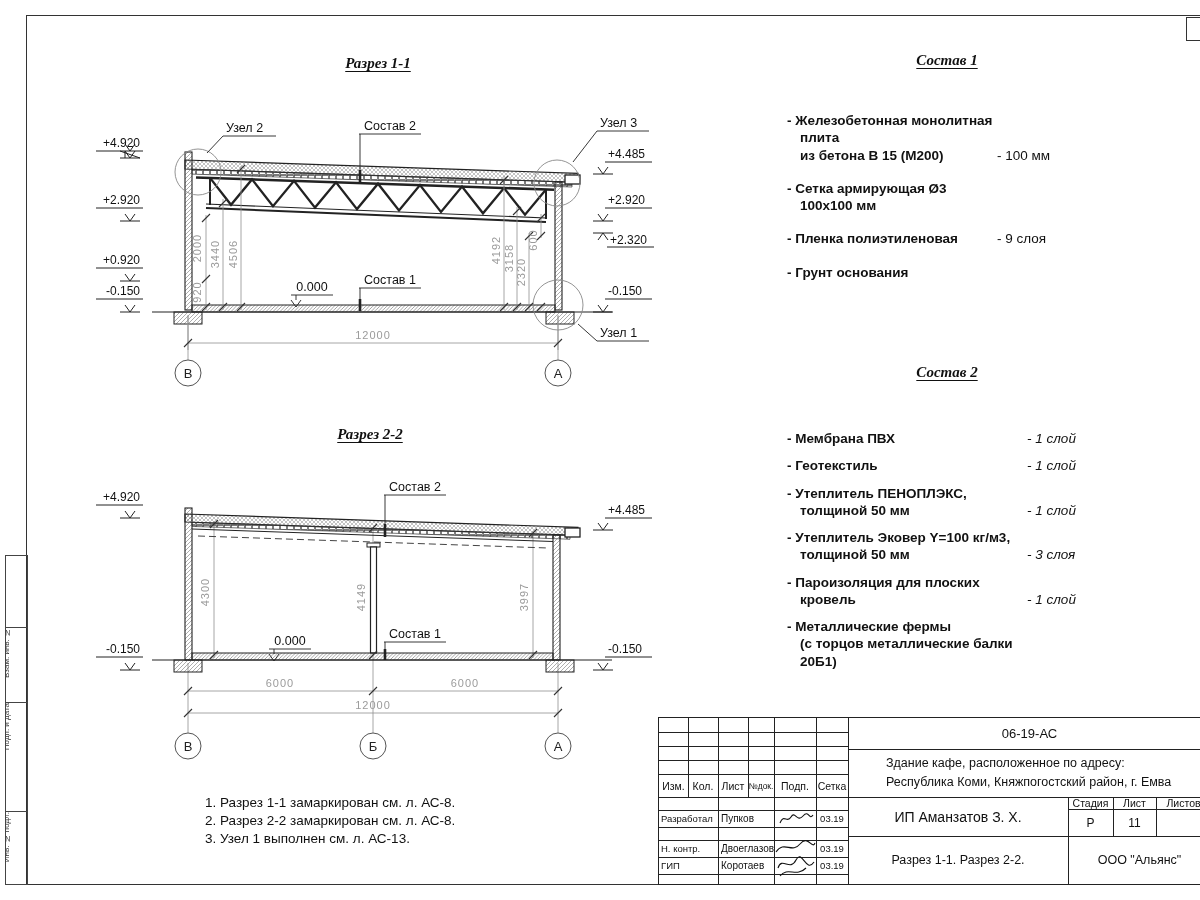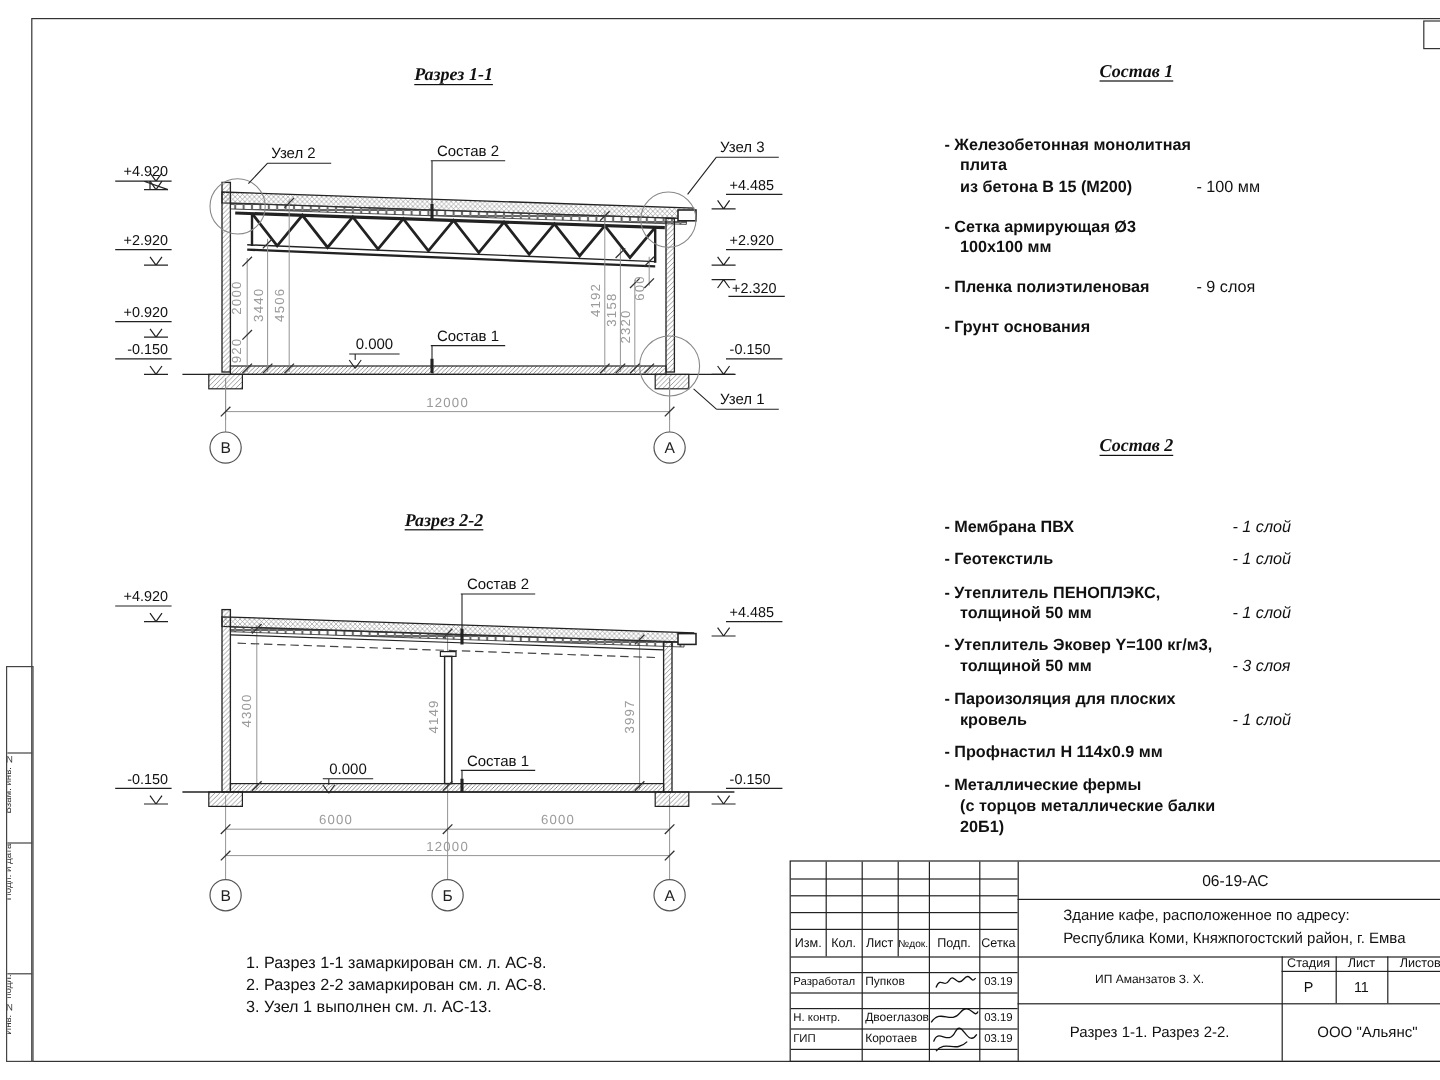--- a/index.html
+++ b/index.html
@@ -98,24 +98,20 @@
         <div class="comp-val">- 1 слой</div>
       </div>
     <div class="comp-row">
         <div class="comp-name">- Утеплитель Эковер Y=100 кг/м3,
 толщиной 50 мм</div>
         <div class="comp-val">- 3 слоя</div>
       </div>
     <div class="comp-row">
         <div class="comp-name">- Пароизоляция для плоских кровель</div>
         <div class="comp-val">- 1 слой</div>
-      </div>
-    <div class="comp-row">
-        <div class="comp-name">- Профнастил Н 114х0.9 мм</div>
-        <div class="comp-val"></div>
       </div>
     <div class="comp-row">
         <div class="comp-name">- Металлические фермы
 (с торцов металлические балки 20Б1)</div>
         <div class="comp-val"></div>
       </div>
   </div>
 
   <div id="notes">
     <div>1. Разрез 1-1 замаркирован см. л. АС-8.</div>
@@ -383,21 +379,21 @@
     <svg class="abs" style="left:118px;top:93px" width="38" height="16" viewBox="0 0 38 16">
       <path d="M3,12 C7,2 10,13 14,6 S20,12 26,5 S32,10 36,4" stroke="#111" stroke-width="1.1" fill="none"></path>
     </svg>
     <svg class="abs" style="left:113px;top:120px" width="46" height="42" viewBox="0 0 46 42">
       <path d="M4,14 C12,2 20,16 28,6 S40,12 43,5 M6,30 C10,18 18,34 24,22 S34,36 42,24 M8,38 C16,28 24,40 34,30" stroke="#111" stroke-width="1.1" fill="none"></path>
     </svg>
 
     <div class="cellc" style="left:189px;top:0;width:363px;height:31px;font-size:13px">06-19-АС</div>
     <div class="celll" style="left:227px;top:31px;width:320px;height:48px;font-size:12.5px;white-space:pre-line;line-height:1.5">Здание кафе, расположенное по адресу:
 Республика Коми, Княжпогостский район, г. Емва</div>
-    <div class="cellc" style="left:189px;top:79px;width:220px;height:39px;font-size:10px">ИП Аманзатов З. Х.</div>
+    <div class="cellc" style="left:189px;top:79px;width:220px;height:39px;font-size:14px">ИП Аманзатов З. Х.</div>
     <div class="cellc" style="left:189px;top:118px;width:220px;height:48px;font-size:12.5px">Разрез 1-1. Разрез 2-2.</div>
     <div class="cellc" style="left:409px;top:79px;width:45px;height:12px;font-size:10.5px">Стадия</div>
     <div class="cellc" style="left:454px;top:79px;width:43px;height:12px;font-size:10.5px">Лист</div>
     <div class="cellc" style="left:497px;top:79px;width:55px;height:12px;font-size:10.5px">Листов</div>
     <div class="cellc" style="left:409px;top:91px;width:45px;height:27px;font-size:12px">Р</div>
     <div class="cellc" style="left:454px;top:91px;width:43px;height:27px;font-size:12px">11</div>
     <div class="cellc" style="left:497px;top:91px;width:55px;height:27px;font-size:12px"></div>
     <div class="cellc" style="left:409px;top:118px;width:143px;height:48px;font-size:12.5px">ООО "Альянс"</div>
   </div>
 

